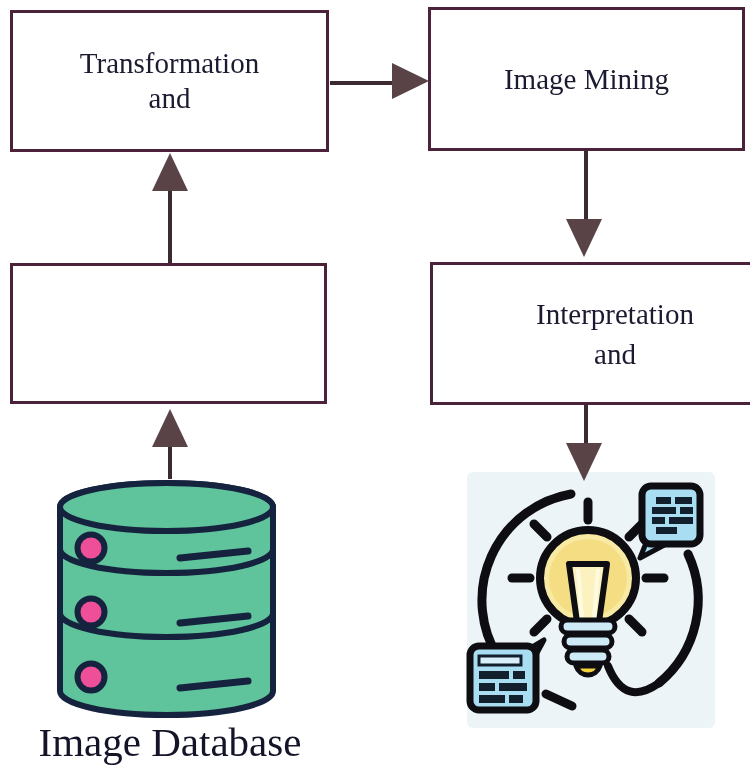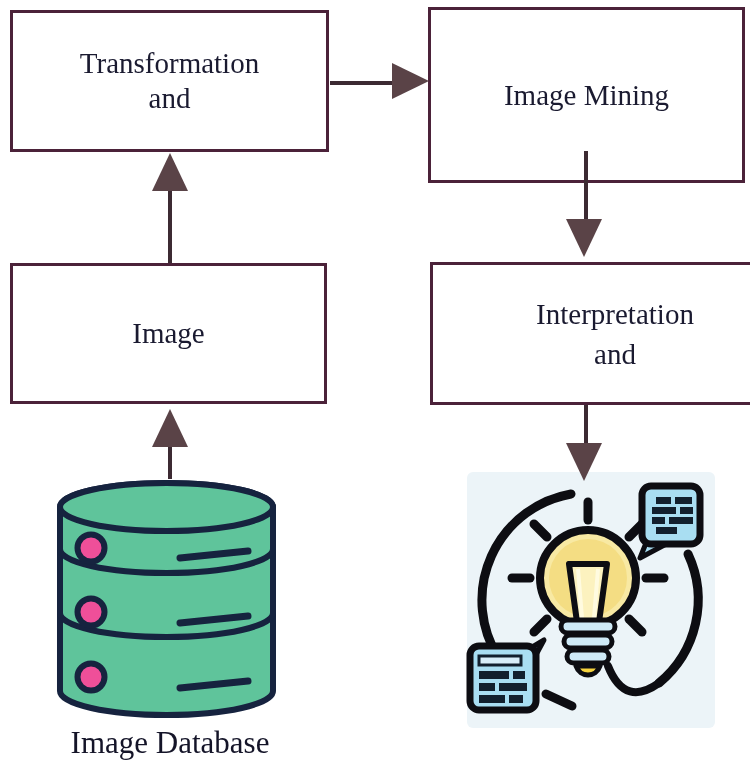--- a/index.html
+++ b/index.html
@@ -6,53 +6,52 @@
   #canvas{
     position:relative;width:750px;height:767px;background:#ffffff;
     font-family:"Liberation Serif","DejaVu Serif",serif;overflow:hidden;
   }
   .flowbox{
     position:absolute;box-sizing:border-box;border:3px solid #4b2239;background:#ffffff;
     display:flex;flex-direction:column;align-items:center;justify-content:center;
     text-align:center;color:#1a1a30;font-size:29px;line-height:39px;z-index:1;
   }
   #box-transformation{left:10px;top:10px;width:319px;height:142px;line-height:35px;}
-  #box-mining{left:428px;top:7px;width:317px;height:176px;}
+  #box-mining{left:428px;top:7px;width:317px;height:144px;}
   #box-preprocessing{left:10px;top:263px;width:317px;height:141px;}
   #box-interpretation{left:430px;top:262px;width:370px;height:143px;line-height:40px;}
   .arrow{position:absolute;z-index:2;}
   .shaft{position:absolute;background:#3c2a32;}
   .head{position:absolute;width:0;height:0;}
   .head-up{border-left:18px solid transparent;border-right:18px solid transparent;border-bottom:38px solid #5a4347;}
   .head-down{border-left:18px solid transparent;border-right:18px solid transparent;border-top:38px solid #5a4347;}
   .head-right{border-top:18px solid transparent;border-bottom:18px solid transparent;border-left:37px solid #5a4347;}
   .icon-wrap{position:absolute;z-index:1;}
   .caption{
     position:absolute;z-index:1;text-align:center;color:#141428;
-    font-size:31px;line-height:33px;white-space:nowrap;
+    font-size:41px;line-height:33px;white-space:nowrap;
   }
   #caption-database{left:20px;top:726px;width:300px;}
   #caption-knowledge{left:466px;top:728px;width:250px;}
 </style>
 </head>
 <body>
 
 <div id="canvas">
 
   <div class="flowbox" id="box-transformation">
     <span>Transformation</span>
     <span>and</span>
   </div>
 
   <div class="flowbox" id="box-mining">
     <span>Image Mining</span>
   </div>
 
   <div class="flowbox" id="box-preprocessing">
-    <span>Image</span>
   </div>
 
   <div class="flowbox" id="box-interpretation">
     <span>Interpretation</span>
     <span>and</span>
   </div>
 
   <div class="arrow">
     <div class="shaft" style="left:330px;top:81px;width:66px;height:4px;"></div>
     <div class="head head-right" style="left:392px;top:63px;"></div>

